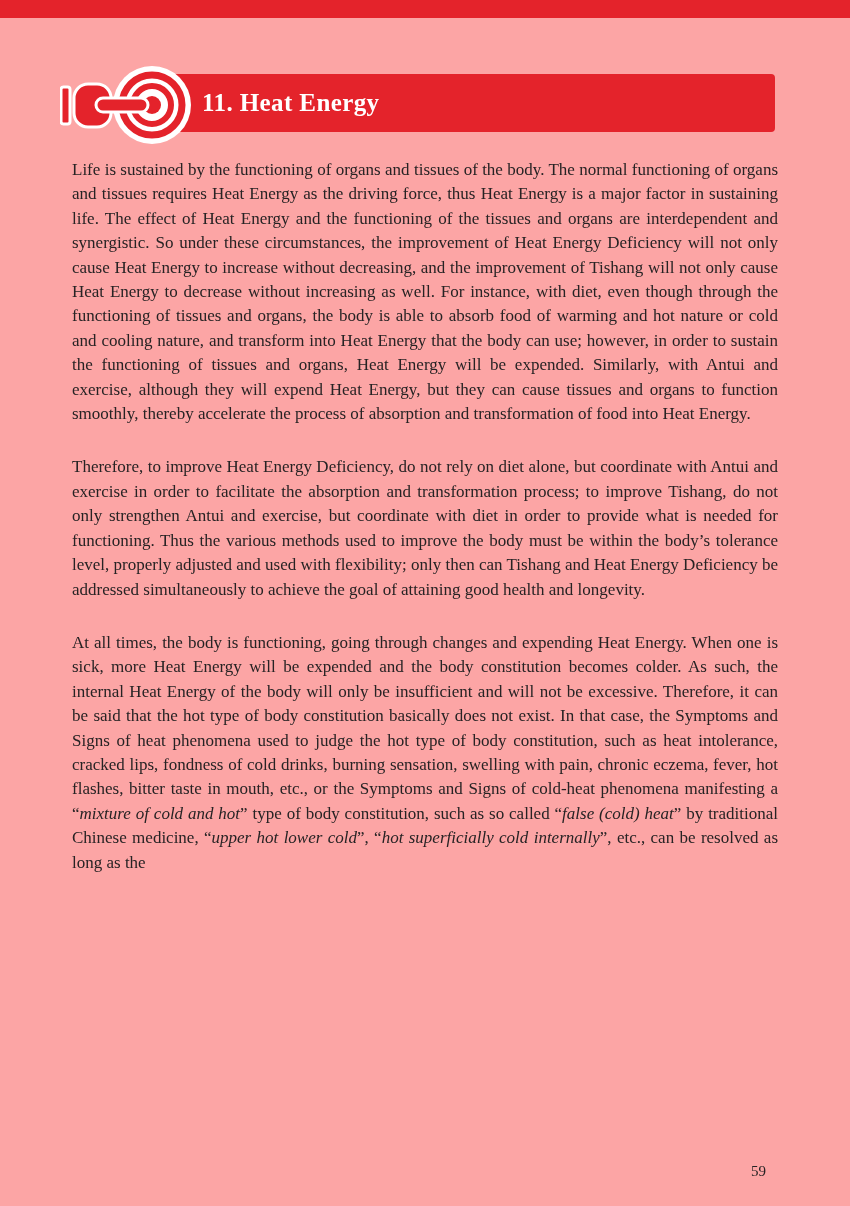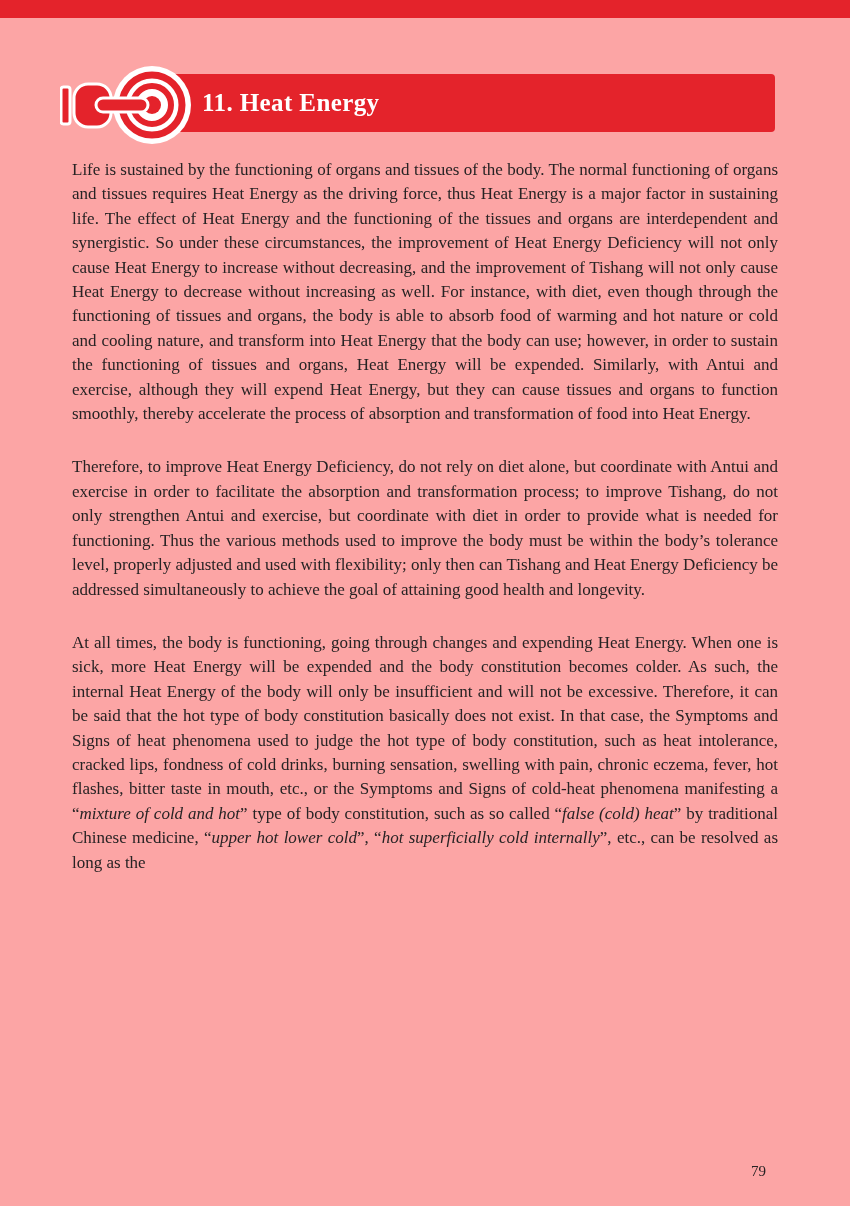--- a/index.html
+++ b/index.html
@@ -93,16 +93,16 @@
     </div>
   </header>
 
   <main class="body-text">
     <p><span>Life is sustained by the functioning of organs and tissues of the body. The normal functioning of organs and tissues requires Heat Energy as the driving force, thus Heat Energy is a major factor in sustaining life. The effect of Heat Energy and the functioning of the tissues and organs are interdependent and synergistic. So under these circumstances, the improvement of Heat Energy Deficiency will not only cause Heat Energy to increase without decreasing, and the improvement of Tishang will not only cause Heat Energy to decrease without increasing as well. For instance, with diet, even though through the functioning of tissues and organs, the body is able to absorb food of warming and hot nature or cold and cooling nature, and transform into Heat Energy that the body can use; however, in order to sustain the functioning of tissues and organs, Heat Energy will be expended. Similarly, with Antui and exercise, although they will expend Heat Energy, but they can cause tissues and organs to function smoothly, thereby accelerate the process of absorption and transformation of food into Heat Energy.</span></p>
     <p><span>Therefore, to improve Heat Energy Deficiency, do not rely on diet alone, but coordinate with Antui and exercise in order to facilitate the absorption and transformation process; to improve Tishang, do not only strengthen Antui and exercise, but coordinate with diet in order to provide what is needed for functioning. Thus the various methods used to improve the body must be within the body’s tolerance level, properly adjusted and used with flexibility; only then can Tishang and Heat Energy Deficiency be addressed simultaneously to achieve the goal of attaining good health and longevity.</span></p>
     <p><span>At all times, the body is functioning, going through changes and expending Heat Energy. When one is sick, more Heat Energy will be expended and the body constitution becomes colder. As such, the internal Heat Energy of the body will only be insufficient and will not be excessive. Therefore, it can be said that the hot type of body constitution basically does not exist. In that case, the Symptoms and Signs of heat phenomena used to judge the hot type of body constitution, such as heat intolerance, cracked lips, fondness of cold drinks, burning sensation, swelling with pain, chronic eczema, fever, hot flashes, bitter taste in mouth, etc., or the Symptoms and Signs of cold-heat phenomena manifesting a “</span><i>mixture of cold and hot</i><span>” type of body constitution, such as so called “</span><i>false (cold) heat</i><span>” by traditional Chinese medicine, “</span><i>upper hot lower cold</i><span>”, “</span><i>hot superficially cold internally</i><span>”, etc., can be resolved as long as the</span></p>
   </main>
 
   <footer>
-    <span class="page-number">79</span>
+    <span class="page-number">59</span>
   </footer>
 
 </div>
 
 </body></html>

